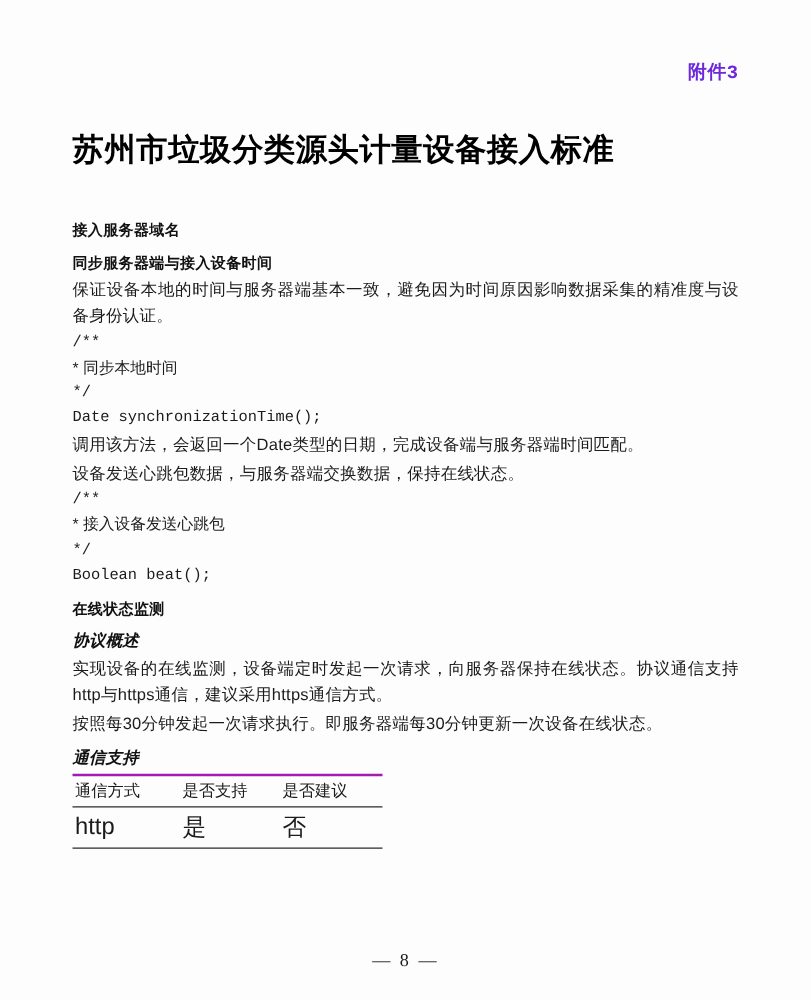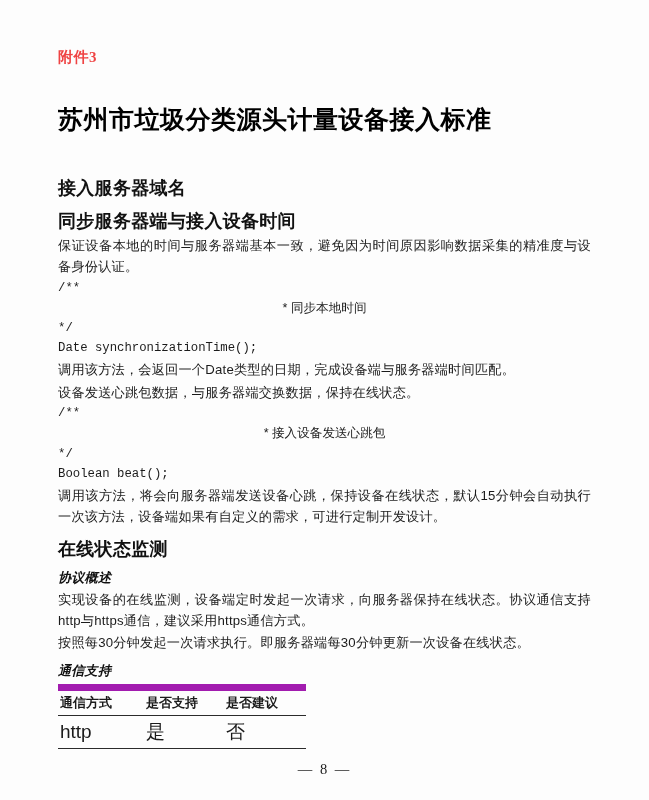--- a/index.html
+++ b/index.html
@@ -16,42 +16,43 @@
   }
   .page {
     position: relative;
     width: 649px;
     height: 800px;
     background: #fdfdfd;
     box-sizing: border-box;
     padding: 40px 58px 0 58px;
   }
   .attachment-label {
-    font-family: Liberation Serif, serif;
+    font-family: Liberation Mono, monospace;
     font-size: 15px;
     font-weight: 700;
-    color: #ef4444;
+    color: #6d28d9;
     letter-spacing: 0.5px;
     margin: 8px 0 0 0;
+    text-align: right;
   }
   .doc-title {
     text-align: left;
     font-family: "Liberation Serif", serif;
     font-size: 25px;
     font-weight: 700;
     color: #000000;
     letter-spacing: 0.5px;
     margin: 36px 0 0 0;
     white-space: nowrap;
   }
   .body-area {
     margin-top: 40px;
   }
   .h-sec {
-    font-size: 18px;
+    font-size: 12px;
     font-weight: 700;
     color: #111;
     margin: 9px 0 2px 0;
     letter-spacing: 0.3px;
   }
   .h-sub {
     font-size: 13px;
     font-weight: 700;
     font-style: italic;
     color: #111;
@@ -73,21 +74,20 @@
     color: #1b1b1b;
     margin: 1px 0;
     letter-spacing: 0px;
   }
   .code-cn {
     font-family: "Liberation Sans", sans-serif;
     font-size: 12.6px;
     line-height: 1.55;
     color: #1b1b1b;
     margin: 1px 0;
-    text-align: center;
   }
   table.proto {
     border-collapse: collapse;
     margin-top: 4px;
     width: 248px;
     table-layout: fixed;
   }
   table.proto th,
   table.proto td {
     border-top: 1px solid #2b2b2b;
@@ -98,22 +98,21 @@
     font-size: 19px;
     text-align: left;
     padding: 3px 2px 3px 2px;
     color: #1b1b1b;
   }
   table.proto th {
     font-size: 13px;
   }
   table.proto tr.head th {
     border-bottom: 1px solid #2b2b2b;
-    border-top: 7px solid #a21caf;
-    font-weight: bold;
+    border-top: 2px solid #a21caf;
   }
   table.proto tr.row td {
     border-top: none;
     border-bottom: 1px solid #2b2b2b;
   }
   table.proto col.c1 { width: 86px; }
   table.proto col.c2 { width: 80px; }
   table.proto col.c3 { width: 82px; }
   td.center-ish { padding-left: 22px; }
   .page-footer {
@@ -147,21 +146,20 @@
     <div class="code-cn">* 同步本地时间</div>
     <div class="mono">*/</div>
     <div class="mono">Date synchronizationTime();</div>
     <div class="p">调用该方法，会返回一个Date类型的日期，完成设备端与服务器端时间匹配。</div>
 
     <div class="p">设备发送心跳包数据，与服务器端交换数据，保持在线状态。</div>
     <div class="mono">/**</div>
     <div class="code-cn">* 接入设备发送心跳包</div>
     <div class="mono">*/</div>
     <div class="mono">Boolean beat();</div>
-    <div class="p">调用该方法，将会向服务器端发送设备心跳，保持设备在线状态，默认15分钟会自动执行一次该方法，设备端如果有自定义的需求，可进行定制开发设计。</div>
 
     <div class="h-sec">在线状态监测</div>
 
     <div class="h-sub">协议概述</div>
     <div class="p">实现设备的在线监测，设备端定时发起一次请求，向服务器保持在线状态。协议通信支持http与https通信，建议采用https通信方式。</div>
     <div class="p">按照每30分钟发起一次请求执行。即服务器端每30分钟更新一次设备在线状态。</div>
 
     <div class="h-sub">通信支持</div>
 
     <table class="proto">

